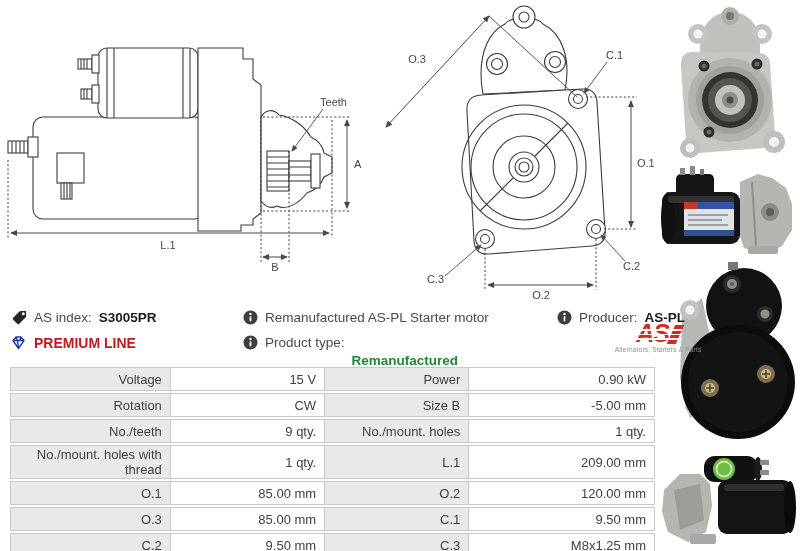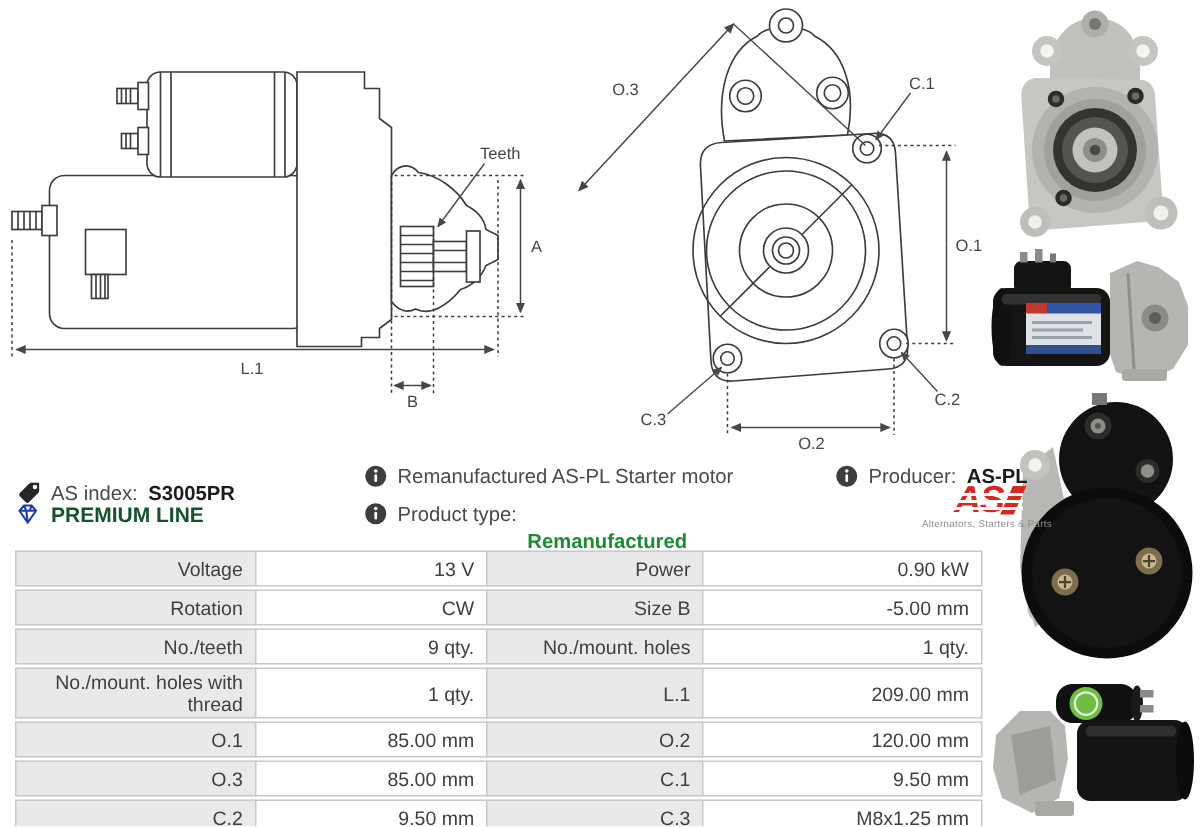--- a/index.html
+++ b/index.html
@@ -9,21 +9,21 @@
   .draw{position:absolute;}
   svg text{font-family:"Liberation Sans",sans-serif;font-size:11px;fill:#474747;}
   .ln{stroke:#3c3c3c;stroke-width:1.1;fill:none;}
   .lnf{stroke:#3c3c3c;stroke-width:1.1;fill:#fff;}
   .dot{stroke:#3c3c3c;stroke-width:1;fill:none;stroke-dasharray:2 2.2;}
   .dim{stroke:#474747;stroke-width:1;fill:none;}
   .thin{stroke:#474747;stroke-width:.9;fill:none;}
   
   .igroup{position:absolute;display:flex;align-items:center;gap:7px;font-size:13.5px;height:17px;white-space:nowrap;}
   .igroup b{color:#1c1c1c;}
-  .premium{color:#14532d;font-weight:bold;font-size:14px;}
+  .premium{color:#b91c1c;font-weight:bold;font-size:14px;}
   .green{color:#1e8a34;font-weight:bold;margin-top:35px;}
   .icon{flex:0 0 auto;display:inline-flex;}
   
   .logo{position:absolute;left:612px;top:321px;width:92px;text-align:center;}
   .logo-mark{position:relative;display:inline-block;height:24px;}
   .logo-as{font-style:italic;font-weight:800;font-size:25px;line-height:24px;letter-spacing:-1px;color:#d8271c;}
   .logo-slash{display:inline-block;width:9px;height:19px;background:#d8271c;transform:skewX(-24deg);margin-left:2px;vertical-align:-2px;}
   .logo-stripes{position:absolute;left:-2px;right:-2px;top:5px;height:15px;
      background:repeating-linear-gradient(to bottom,transparent 0 3px,#fff 3px 4.6px);pointer-events:none;}
   .logo-tag{font-size:6.5px;color:#8d8d8d;margin-top:0px;letter-spacing:.2px;}
@@ -240,21 +240,21 @@
     <rect x="100" y="10" width="9" height="5" fill="#8a8a86"></rect>
     <rect x="100" y="20" width="9" height="5" fill="#8a8a86"></rect>
     <circle cx="64" cy="19" r="11" fill="#6fbe44"></circle>
     <circle cx="64" cy="19" r="7.5" fill="none" stroke="#e8f5e0" stroke-width="1.5"></circle>
     <rect x="58" y="30" width="74" height="54" rx="9" fill="#141414"></rect>
     <ellipse cx="130" cy="57" rx="6" ry="26" fill="#0b0b0b"></ellipse>
     <rect x="64" y="34" width="60" height="7" rx="3" fill="#3a3a3a" opacity="0.7"></rect>
     <rect x="30" y="84" width="26" height="10" rx="2" fill="#a8a8a4"></rect>
   </svg>
 
-  <div class="igroup" style="left:12px;top:320px">
+  <div class="igroup" style="left:12px;top:309px">
     <span class="icon">
       <svg width="15" height="15" viewBox="0 0 15 15">
         <path d="M13.8,0.9 h-5 a2,2 0 0 0 -1.4,0.6 L1.2,7.7 a1.5,1.5 0 0 0 0,2.1 l4,4 a1.5,1.5 0 0 0 2.1,0 l6.2,-6.2 a2,2 0 0 0 0.6,-1.4 v-5 Z" fill="#262626"></path>
         <circle cx="11.3" cy="3.7" r="1.5" fill="#fff"></circle>
       </svg>
     </span>
     <span>AS index:</span>
     <b>S3005PR</b>
   </div>
 
@@ -306,21 +306,21 @@
     <span class="logo-mark">
       <span class="logo-as">AS</span><span class="logo-slash"></span>
       <span class="logo-stripes"></span>
     </span>
     <div class="logo-tag">Alternators, Starters &amp; Parts</div>
   </div>
 
   <div class="spec">
     <div class="srow">
       <div class="cell tl c1">Voltage</div>
-      <div class="cell tv c2">13 V</div>
+      <div class="cell tv c2">15 V</div>
       <div class="cell tl c3">Power</div>
       <div class="cell tv c4">0.90 kW</div>
     </div>
     <div class="srow">
       <div class="cell tl c1">Rotation</div>
       <div class="cell tv c2">CW</div>
       <div class="cell tl c3">Size B</div>
       <div class="cell tv c4">-5.00 mm</div>
     </div>
     <div class="srow">

